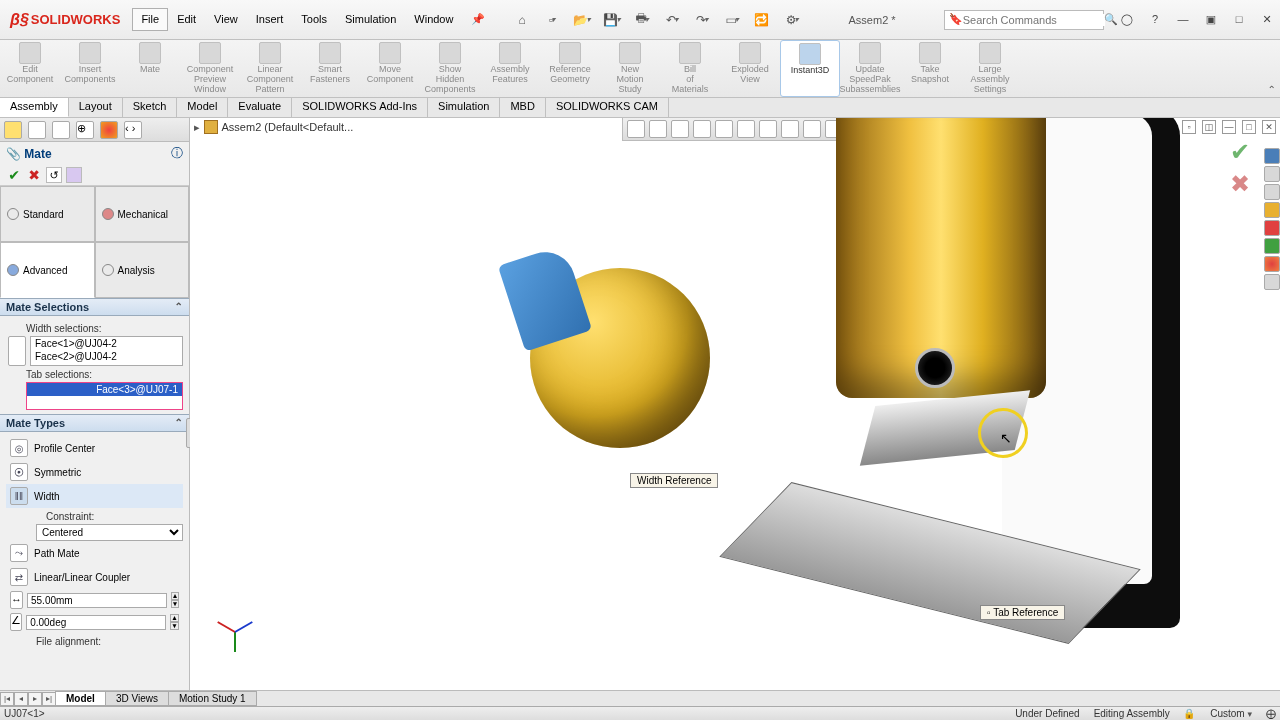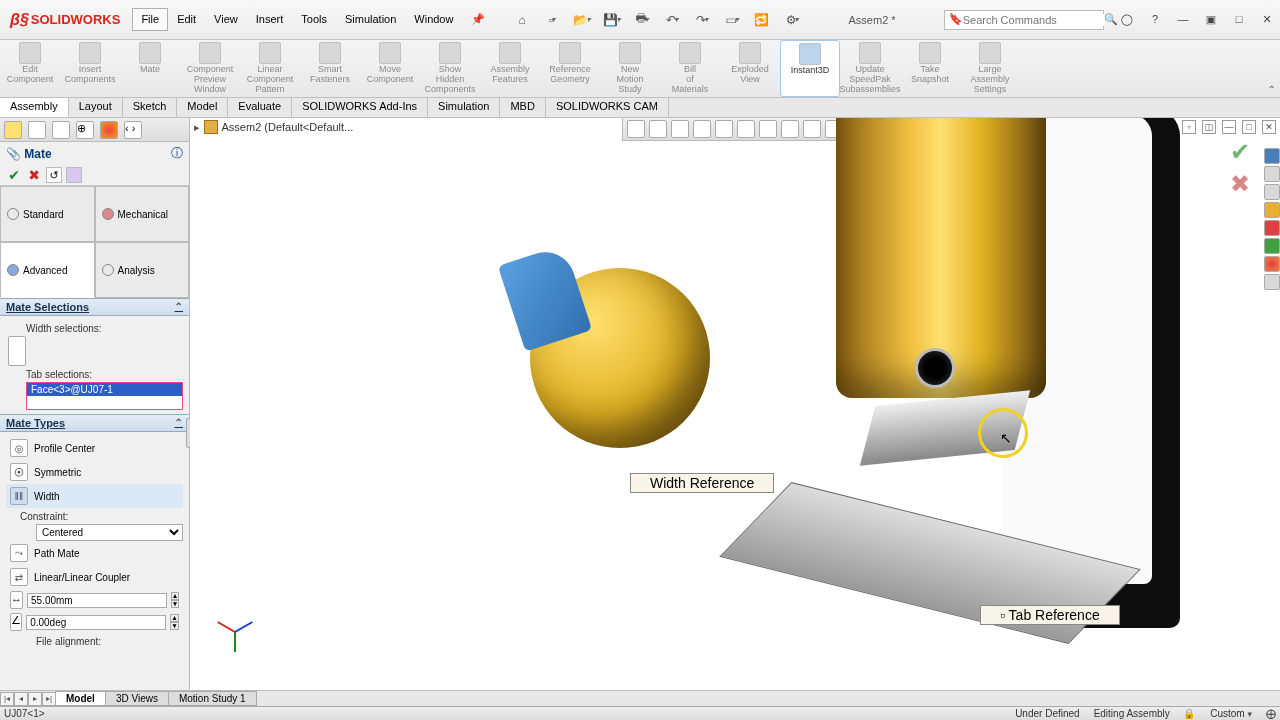--- a/index.html
+++ b/index.html
@@ -45,29 +45,29 @@
 .pp-title b { flex: 1; }
 .pp-confirm { display: flex; align-items: center; gap: 4px; padding: 2px 6px; border-bottom: 1px solid #ccc; }
 .pp-confirm span { width: 16px; height: 16px; display: inline-flex; align-items: center; justify-content: center; border: 1px solid #bbb; background: #fff; font-size: 11px; }
 .pp-confirm .ok { color: #1a8a1a; border: none; background: none; font-size: 14px;}
 .pp-confirm .cancel { color: #cc2222; border: none; background: none; font-size: 14px; }
 .mate-tabs { display: flex; flex-wrap: wrap; }
 .mate-tab { width: 50%; padding: 21px 6px; border: 1px solid #bbb; background: #eaeaea; font-size: 10px; display: flex; align-items: center; gap: 4px; cursor:pointer; }
 .mate-tab.sel { background: #fff; border-bottom-color: #fff; }
 .mate-tab .tic { width: 12px; height: 12px; border: 1px solid #888; border-radius: 50%; }
 
-.section-h { background: linear-gradient(#e4ecf6,#cdddee); border-top: 1px solid #9ab; border-bottom: 1px solid #9ab; padding: 2px 6px; font-weight: bold; color: #19314a; display:flex; justify-content:space-between;text-decoration:underline; }
+.section-h { background: linear-gradient(#e4ecf6,#cdddee); border-top: 1px solid #9ab; border-bottom: 1px solid #9ab; padding: 2px 6px; font-weight: bold; color: #19314a; display:flex; justify-content:space-between; }
 .section-h .chev { font-size: 10px; }
 .p-body { padding: 4px 6px; background: #f0f0f0; }
 .lbl { font-size: 10px; color: #333; margin: 3px 0 2px 20px; }
 .listbox { background: #fff; border: 1px solid #aaa; min-height: 28px; font-size: 10px; margin-left: 20px; }
 .listbox .row { padding: 1px 4px; }
 .listbox .row.sel { background: #7aa8ff; color: #fff; }
 .listbox.tab { border-color: #e48; }
-.listbox.tab .row.sel { background: #2b5fc7; }
+.listbox.tab .row.sel { background: #2b5fc7; text-align: right; }
 .opt { display: flex; align-items: center; gap: 6px; padding: 3px 4px; font-size: 10px; cursor:pointer; }
 .opt .oic { width: 18px; height: 18px; background: #fff; border: 1px solid #aaa; border-radius: 2px; display:flex;align-items:center;justify-content:center;font-size:10px;color:#445; }
 .opt.sel { background: #dce8f6; }
 .num-in { display: flex; align-items: center; gap: 4px; padding: 2px 4px; }
 .num-in .oic { width: 18px; height: 18px; background:#fff;border:1px solid #aaa;border-radius:2px; }
 .num-in input { flex: 1; border: 1px solid #aaa; padding: 1px 3px; font-size: 10px; }
 .spin { width: 14px; display: flex; flex-direction: column; }
 .spin b { height: 8px; border: 1px solid #aaa; background: #eee; font-size: 7px; text-align: center; line-height: 6px; }
 .sel-in { margin-left: 20px; }
 .sel-in select { width: 100%; border: 1px solid #aaa; font-size: 10px; padding: 1px; background:#fff; }
@@ -99,21 +99,21 @@
 .cutslice { position:absolute; left:10px; top:5px; width:70px; height:90px; background:linear-gradient(135deg,#5aa0e0,#3070b0); transform:rotate(-18deg); border-radius:6px 30px 6px 6px; }
 .model-right { position:absolute; left:560px; top:-10px; width:440px; height:560px; }
 .bracket { position:absolute; left:260px; top:0; width:170px; height:520px; background:#0d0d0d; border-radius:10px 28px 10px 60px; }
 .bracket::after { content:""; position:absolute; left:-8px; top:6px; width:150px; height:470px; background:#fafafa; border-radius:8px 22px 8px 50px; }
 .cyl { position:absolute; left:86px; top:0; width:210px; height:290px; background: linear-gradient(90deg,#8a6010,#f0c040 35%,#ffe070 50%,#e0b020 70%,#6a4a10); border-radius:10px 10px 16px 16px; box-shadow: inset 0 -20px 30px rgba(0,0,0,.35); }
 .hole { position:absolute; left:165px; top:240px; width:40px;height:40px;border-radius:50%;background:radial-gradient(#000 40%,#333); border:3px solid #bbb;}
 .wedge { position:absolute; left:120px; top:290px; width:150px; height:60px; background:linear-gradient(#eee,#888); transform: skewX(-20deg) rotate(-6deg); }
 .plate { position:absolute; left:0px; top:410px; width:360px; height:90px; background:linear-gradient(#ddd,#999); transform: rotate(14deg) skewX(-30deg); border:1px solid #666; }
 .sel-ring { position:absolute; left:228px; top:300px; width:50px;height:50px;border:3px solid #f0d020;border-radius:50%; }
 .cursor { position:absolute; left:250px; top:322px; font-size:14px;color:#000; }
-.callout { position:absolute; background:#f8f4e8; border:1px solid #888; padding:1px 19px; font-size:14px; }
+.callout { position:absolute; background:#f8f4e8; border:1px solid #888; padding:1px 6px; font-size:10px; }
 .triad { position:absolute; left:26px; bottom:36px; width:40px; height:40px; }
 .triad .ax { position:absolute; left:18px; top:18px; width:2px; height:20px; transform-origin: top; }
 .ax.y{ background:#1a8a1a; transform:rotate(0deg);} 
 .ax.x{ background:#cc2222; transform:rotate(120deg);} 
 .ax.z{ background:#1a3acc; transform:rotate(-120deg);} 
 
 
 .btabs-wrap { position:absolute; bottom:14px; left:0; right:0; height:16px; background:#e8e8e8; border-top:1px solid #bbb; display:flex; align-items:center; }
 .nav-arrows { display:flex; }
 .nav-arrows span { width:14px;height:14px;border:1px solid #aaa;background:#f4f4f4;font-size:8px;text-align:center;line-height:12px;color:#555; }
@@ -298,20 +298,24 @@
 
     <div class="panel-scroll">
       <div class="section-h">
         <span>Mate Selections</span>
           <span class="chev">⌃</span>
       </div>
       <div class="p-body">
         <div class="lbl">Width selections:</div>
         <div style="display:flex;gap:4px;">
           <span class="oic" style="width:18px;height:30px;background:#fff;border:1px solid #aaa;border-radius:2px;margin-left:2px"></span>
+          <div class="listbox" style="flex:1;margin-left:0">
+            <div class="row">Face&lt;1&gt;@UJ04-2</div>
+            <div class="row">Face&lt;2&gt;@UJ04-2</div>
+          </div>
         </div>
         <div class="lbl">Tab selections:</div>
         <div class="listbox tab">
           <div class="row sel">Face&lt;3&gt;@UJ07-1</div>
           <div class="row" style="height:12px"></div>
         </div>
       </div>
 
       <div class="section-h">
         <span>Mate Types</span>
@@ -323,21 +327,21 @@
             <span>Profile Center</span>
           </div>
         <div class="opt">
             <span class="oic">⦿</span>
             <span>Symmetric</span>
           </div>
         <div class="opt sel">
             <span class="oic" style="background:#cde">‖‖</span>
             <span>Width</span>
           </div>
-        <div class="lbl" style="margin-left:14px">Constraint:</div>
+        <div class="lbl" style="margin-left:40px">Constraint:</div>
         <div class="sel-in" style="margin-left:30px">
           <select><option>Centered</option></select>
         </div>
         <div class="opt">
             <span class="oic">⤳</span>
             <span>Path Mate</span>
           </div>
         <div class="opt">
             <span class="oic">⇄</span>
             <span>Linear/Linear Coupler</span>

